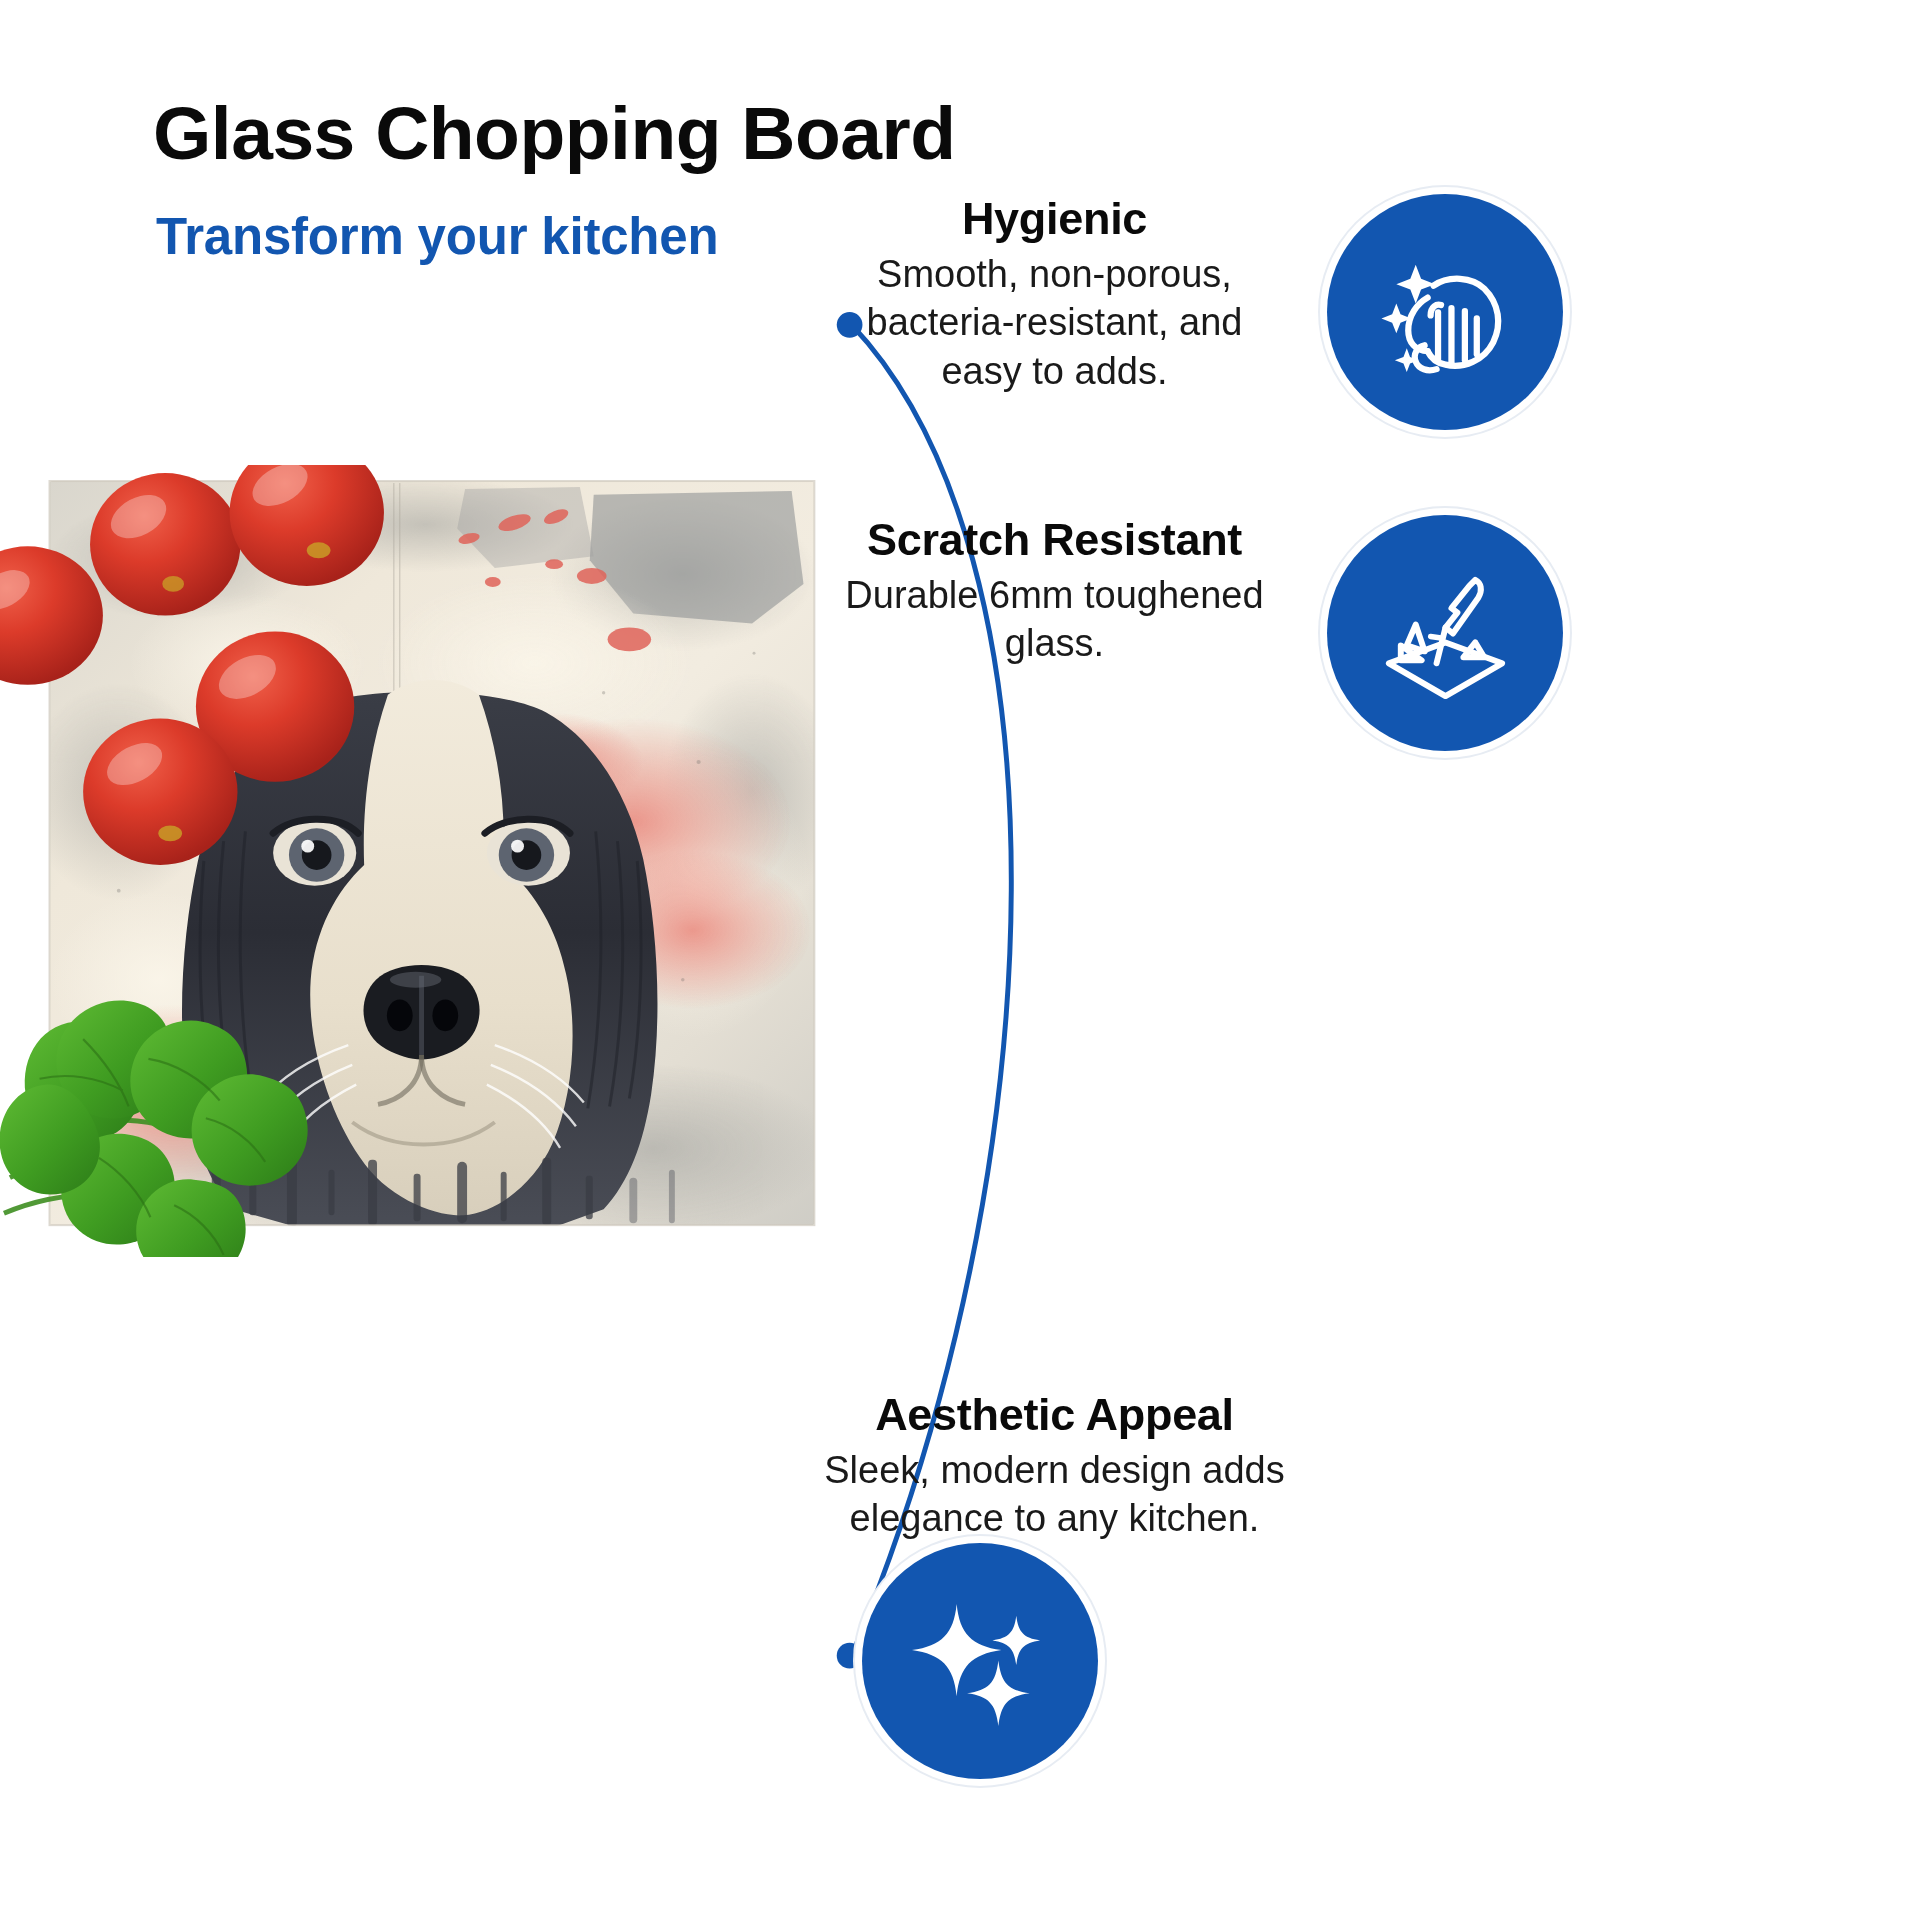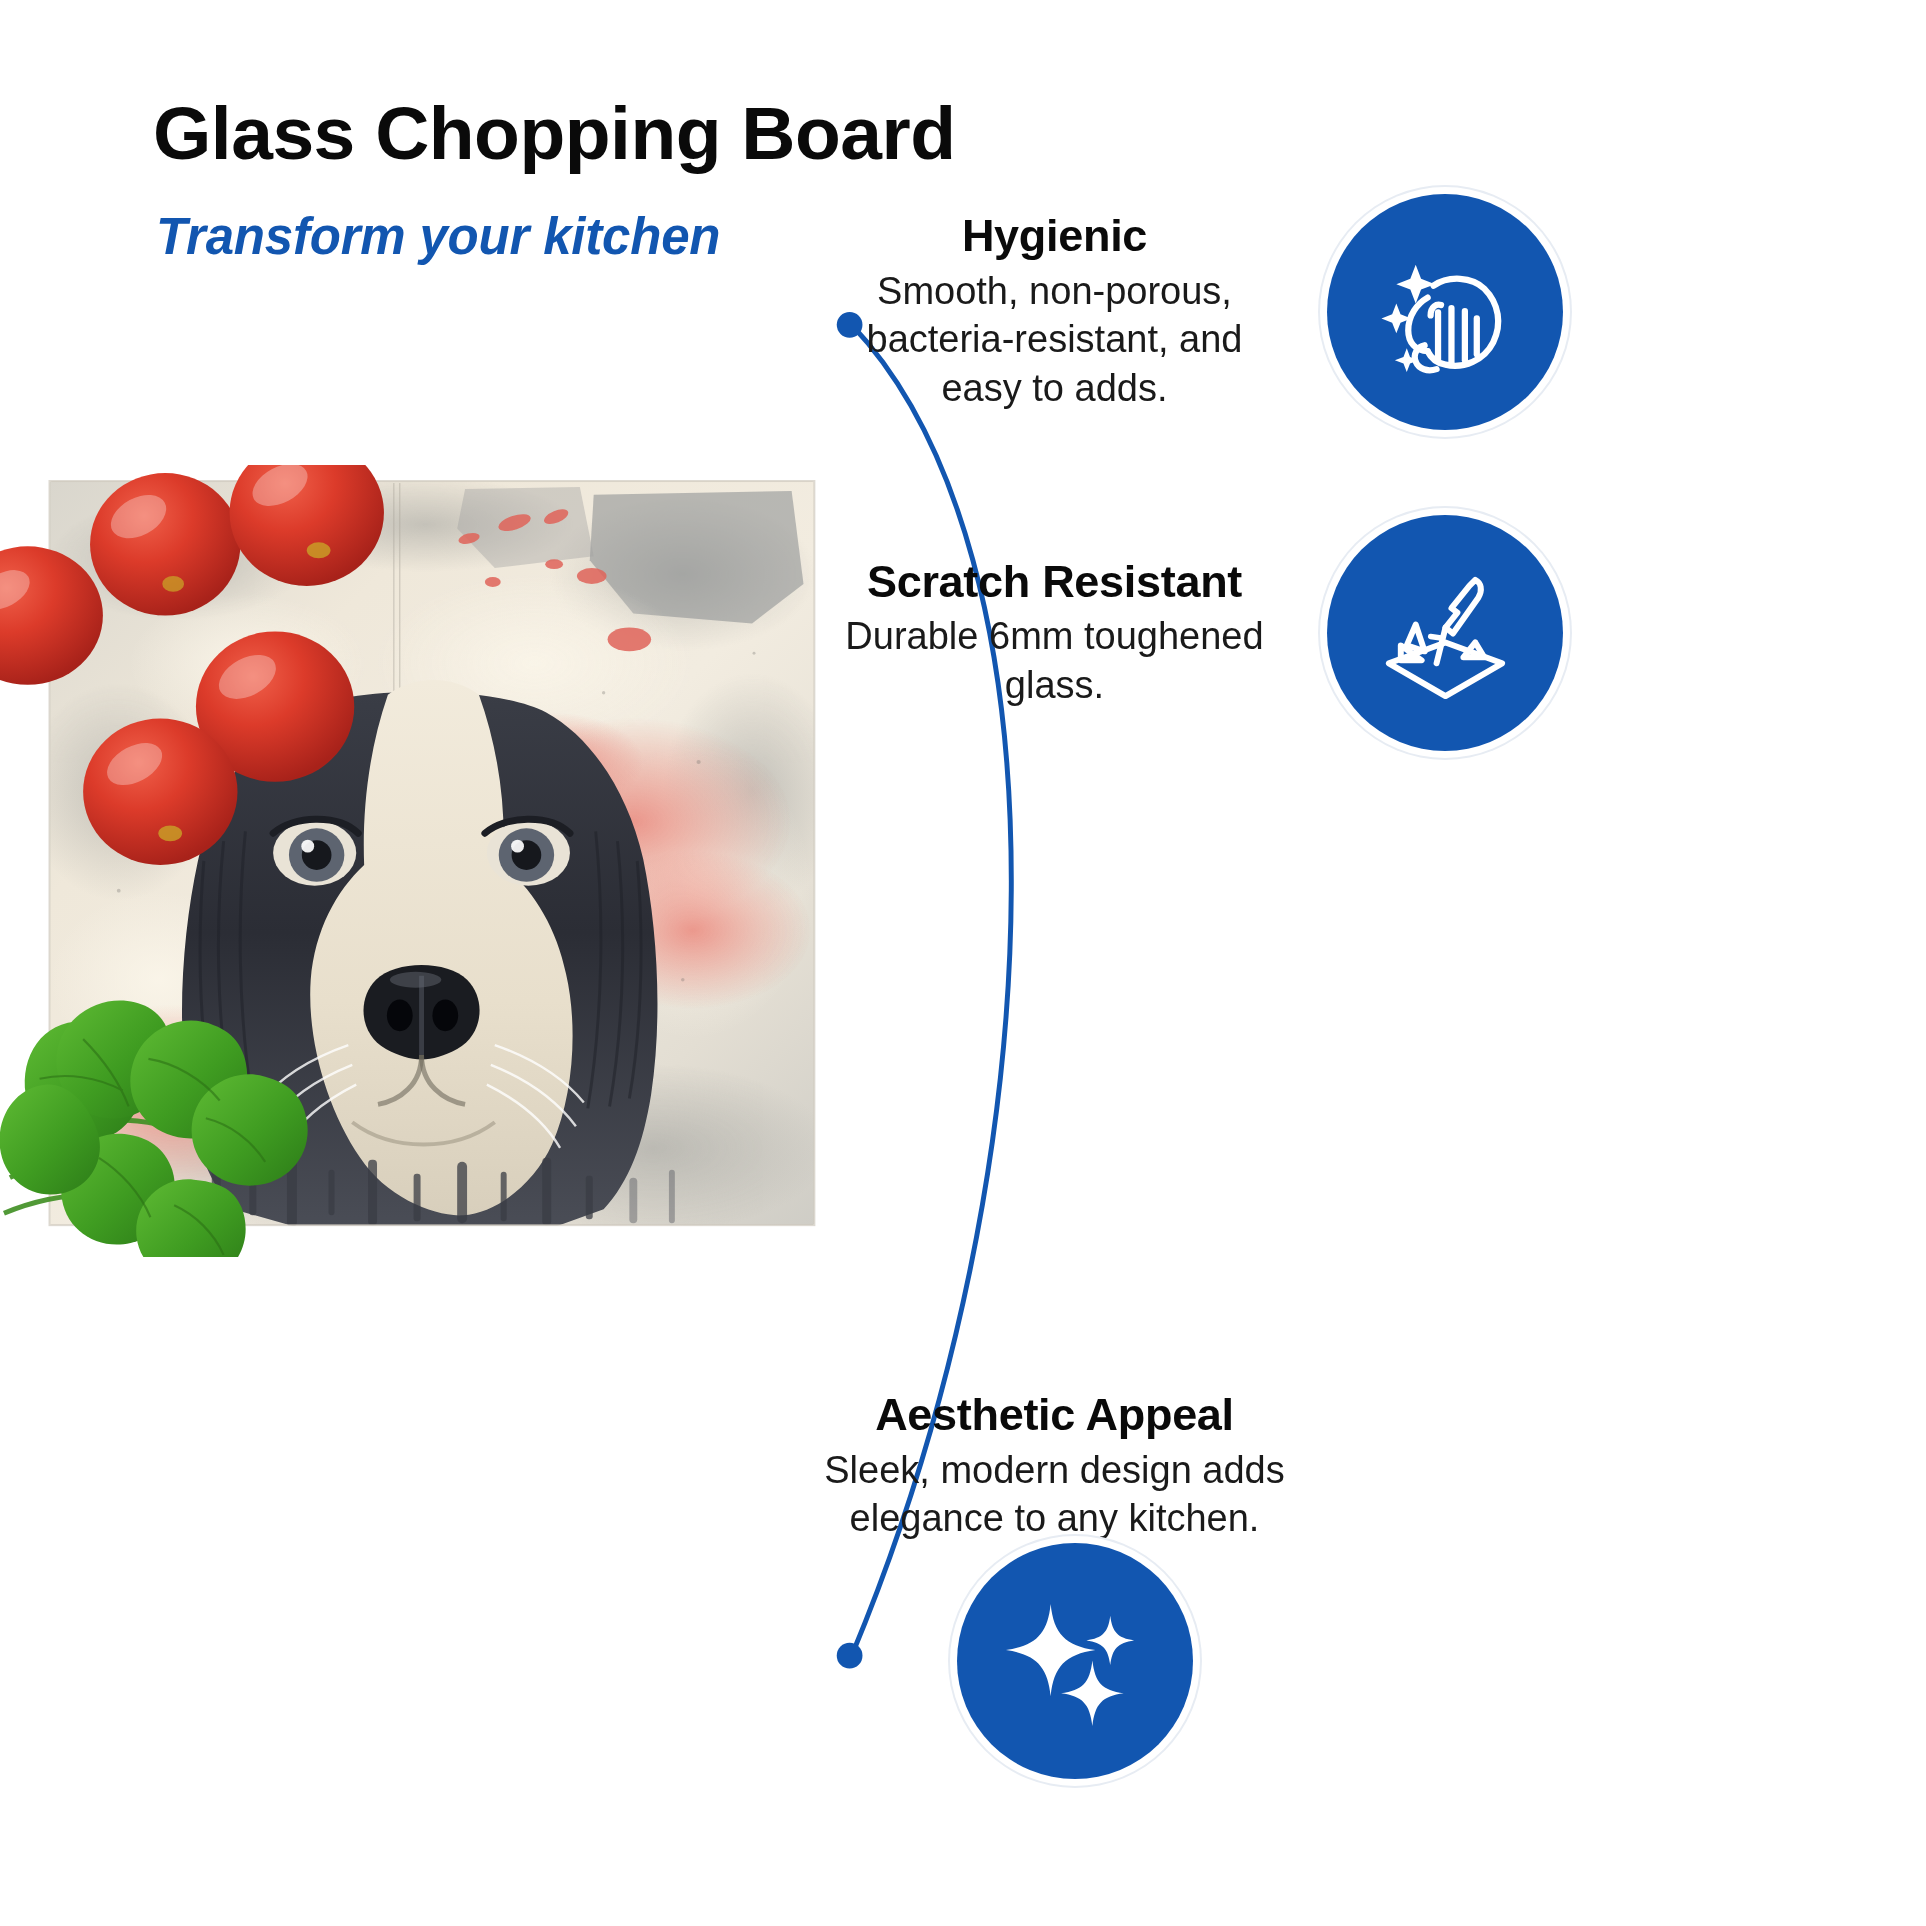--- a/index.html
+++ b/index.html
@@ -14,28 +14,28 @@
 
   
   .title{
     position:absolute;left:153px;top:94px;
     font-size:75px;font-weight:700;letter-spacing:-0.5px;
     color:#0a0a0a;line-height:1.05;white-space:nowrap;
   }
   .subtitle{
     position:absolute;left:156px;top:210px;
     font-size:51px;font-weight:700;letter-spacing:-0.2px;
-    color:#1256b0;line-height:1.05;white-space:nowrap;font-style:italic;
+    color:#1256b0;line-height:1.05;white-space:nowrap;
   }
 
   
   .photo{position:absolute;left:0;top:465px;width:851px;height:792px;}
 
   
-  .feature{position:absolute;display:flex;align-items:center;}
+  .feature{position:absolute;display:flex;align-items:flex-start;}
   .feature .ftext{
     width:465px;text-align:center;
     display:flex;flex-direction:column;align-items:center;
   }
   .feature .fhead{
     font-size:45px;font-weight:700;color:#0a0a0a;
     letter-spacing:-0.3px;line-height:1.1;white-space:nowrap;
   }
   .feature .fdesc{
     font-size:38px;font-weight:400;color:#1a1a1a;

